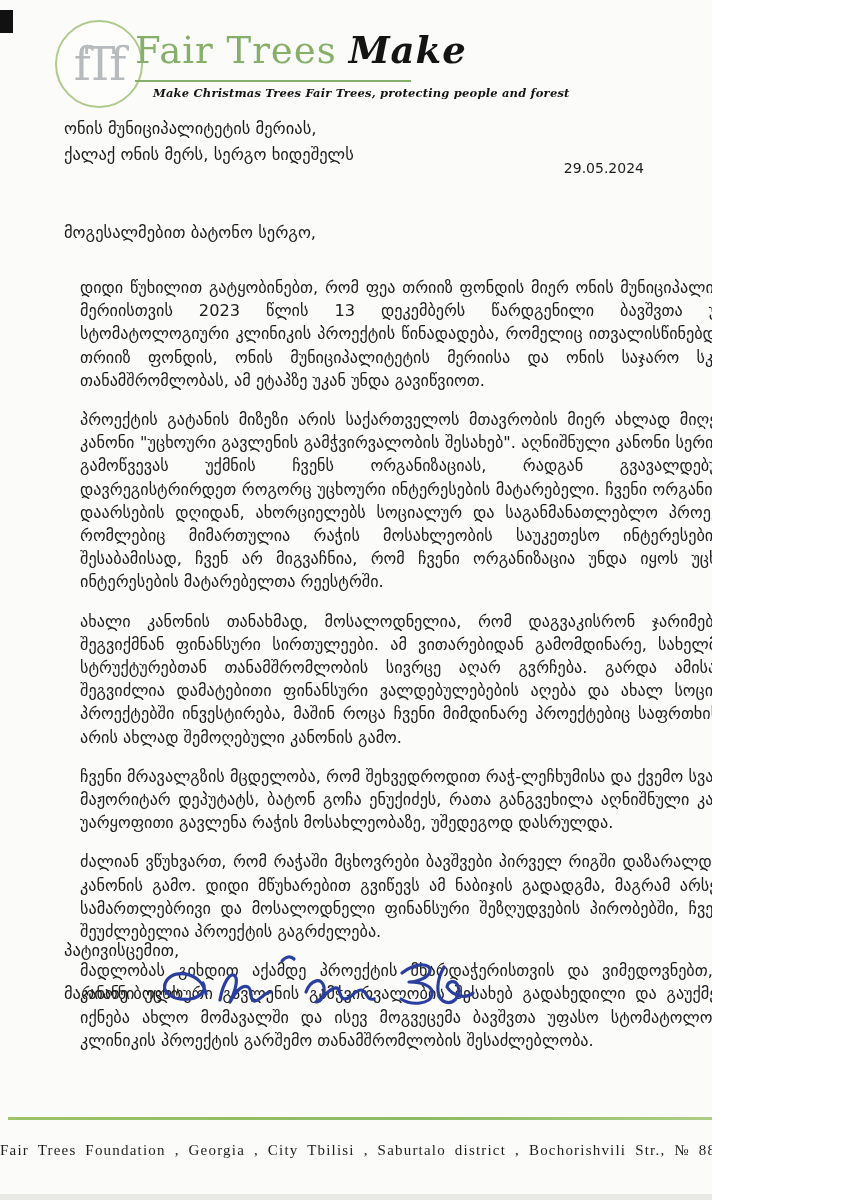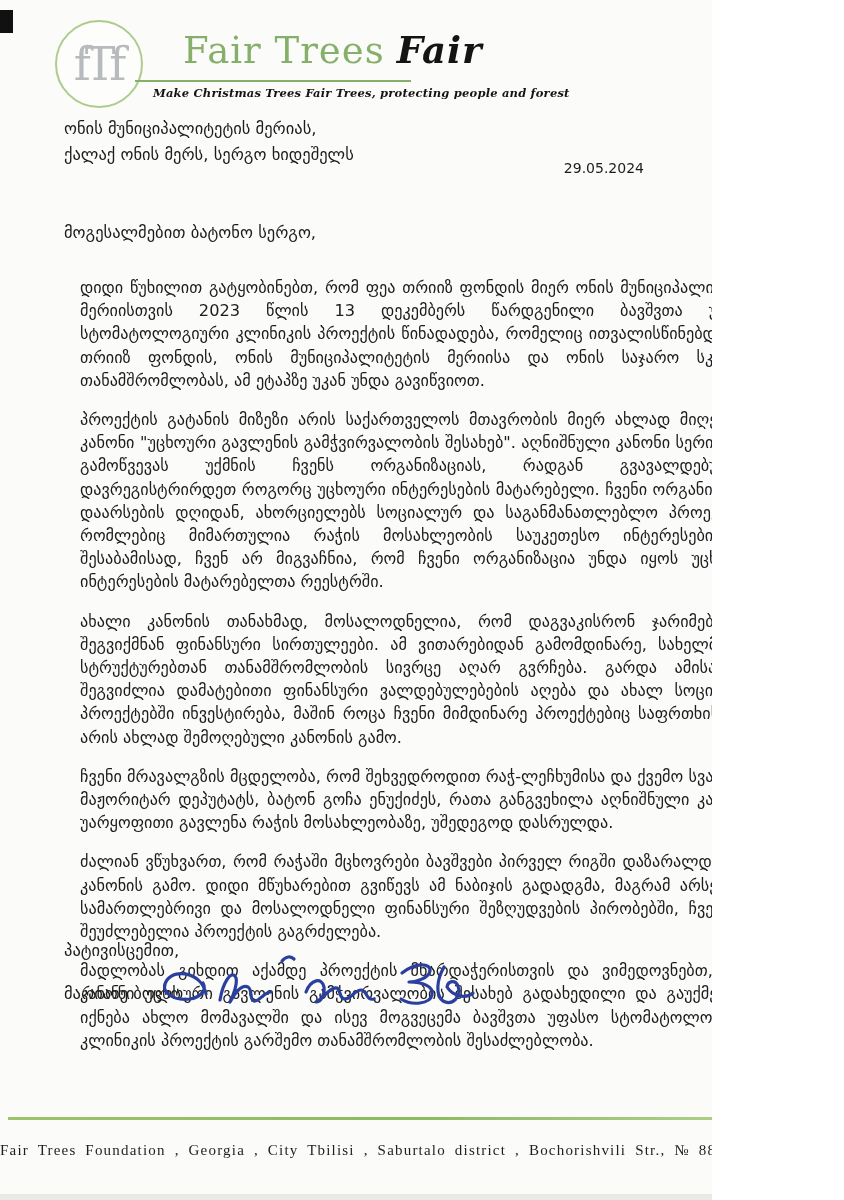--- a/index.html
+++ b/index.html
@@ -26,21 +26,21 @@
   }
   .logo-monogram {
     font-family: "DejaVu Serif", serif;
     font-size: 46px; color: #b7bbbd; letter-spacing: -6px;
     transform: translateX(-2px);
     line-height: 1;
   }
   .brand-line { position: absolute; left: 80px; top: 8px; white-space: nowrap; }
   .brand-primary {
     font-family: "DejaVu Serif", serif;
-    font-size: 37px; color: var(--brand-green, #86b06a); letter-spacing: 1px; margin-left: 48px;
+    font-size: 37px; color: var(--brand-green, #86b06a); letter-spacing: 1px;
   }
   .brand-secondary {
     font-family: "DejaVu Serif", serif;
     font-size: 37px; color: #141414; font-weight: bold; font-style: italic;
     margin-left: 12px; letter-spacing: 1px;
   }
   .brand-underline {
     position: absolute; left: 80px; top: 60px; width: 276px; height: 2px;
     background: var(--brand-green, #86b06a);
   }
@@ -87,21 +87,21 @@
 
 <div class="page">
 
   <div class="scan-mark"></div>
 
   <div class="logo">
     <div class="logo-circle">
       <span class="logo-monogram">fTf</span>
     </div>
     <div class="brand-line">
-      <span class="brand-primary">Fair Trees</span><span class="brand-secondary">Fair</span>
+      <span class="brand-primary">Fair Trees</span><span class="brand-secondary">Make</span>
     </div>
     <div class="brand-underline"></div>
     <div class="logo-tagline">Make Christmas Trees Fair Trees, protecting people and forest</div>
   </div>
 
   <div class="recipient">
     <div>ონის მუნიციპალიტეტის მერიას,</div>
     <div>ქალაქ ონის მერს, სერგო ხიდეშელს</div>
   </div>
   <div class="date">29.05.2024</div>

